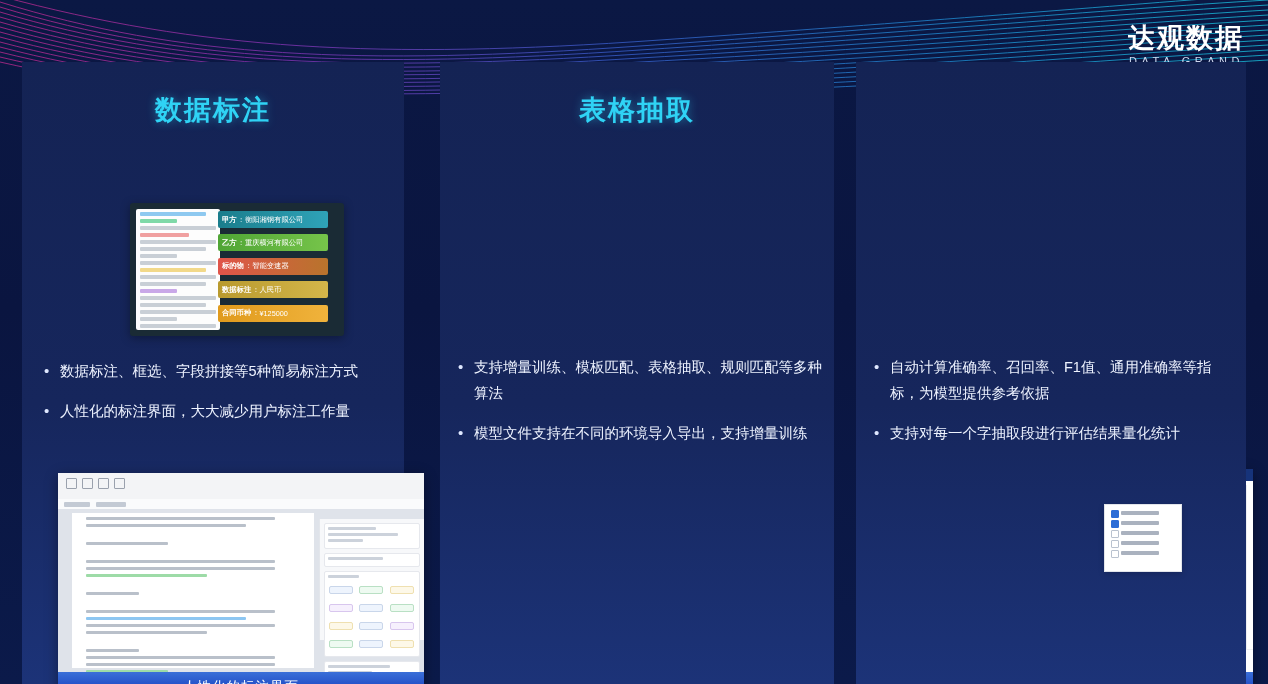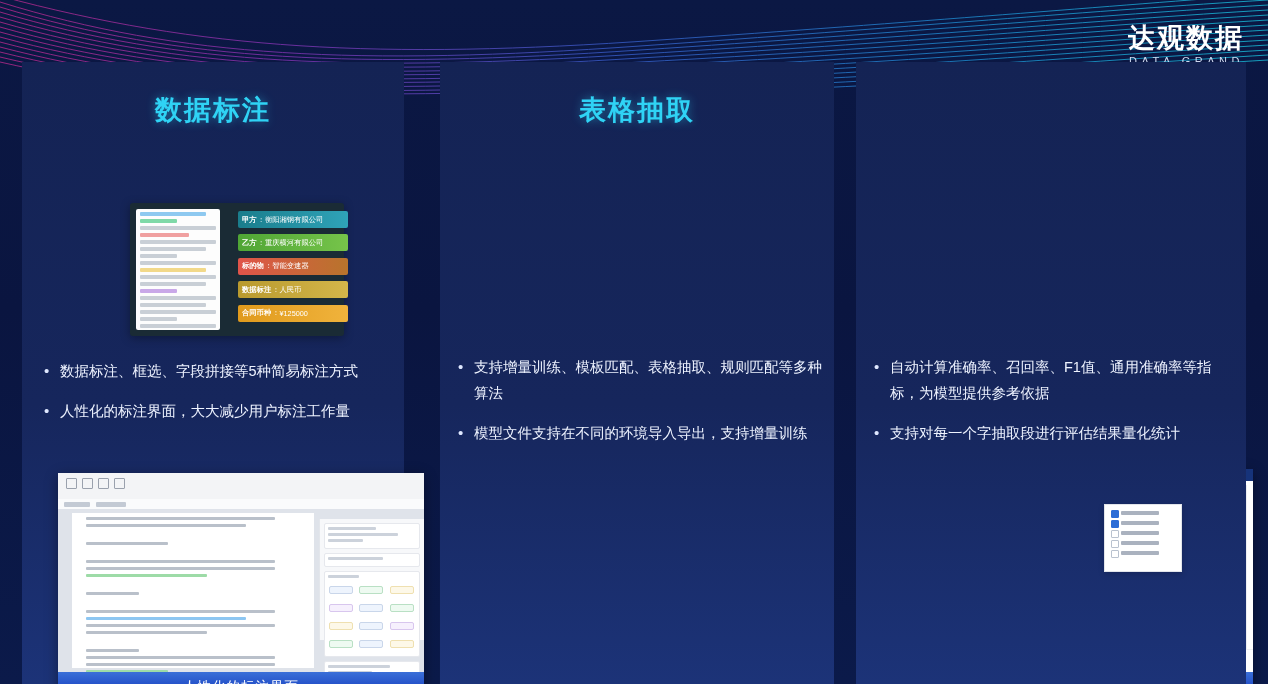--- a/index.html
+++ b/index.html
@@ -40,21 +40,21 @@
   .doc-line{height:4px;margin:3px 4px;background:#c9cfd6;border-radius:1px;}
   .doc-line.hl-g{background:#7fd9a8;}
   .doc-line.hl-b{background:#8ec9f0;}
   .doc-line.hl-y{background:#f2d98a;}
   .doc-line.hl-r{background:#f0a0a0;}
   .doc-line.hl-p{background:#c9a8e8;}
   .doc-line.s1{width:58%;}
   .doc-line.s2{width:78%;}
   .doc-line.s3{width:44%;}
   .doc-line.s4{width:90%;}
-  #field-list{position:absolute;left:108px;top:8px;width:110px;}
+  #field-list{position:absolute;left:88px;top:8px;width:110px;}
   .field-chip{height:17px;margin-bottom:6.4px;border-radius:2px;
     display:flex;align-items:center;padding-left:4px;color:#fff;font-size:7.3px;
     white-space:nowrap;overflow:hidden;}
   .fc-0{background:linear-gradient(90deg,#1a7d8c,#2fa3b8);}
   .fc-1{background:linear-gradient(90deg,#4fa535,#76c44a);}
   .fc-2{background:linear-gradient(90deg,#e0544a,#b8742c);}
   .fc-3{background:linear-gradient(90deg,#b99a2e,#d4b64a);}
   .fc-4{background:linear-gradient(90deg,#e09a1c,#f0b33c);}
   .fc-key{font-weight:bold;margin-right:1px;}
   

